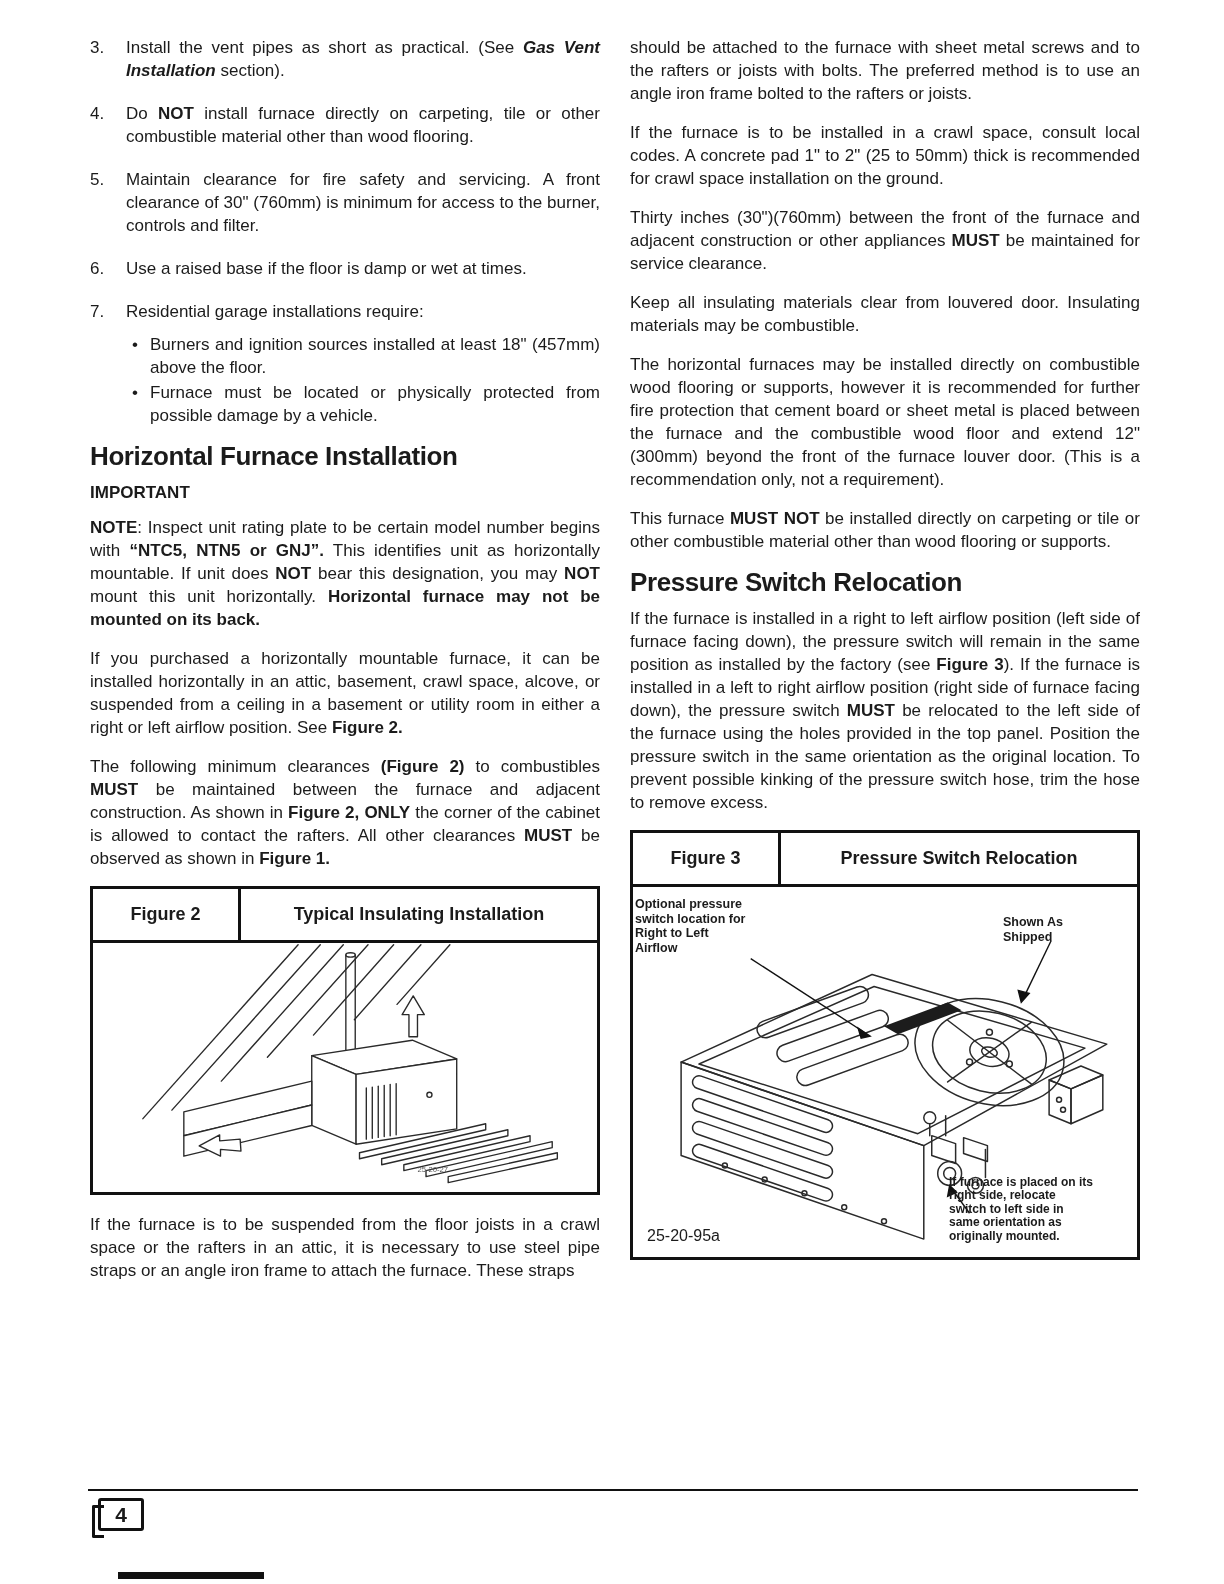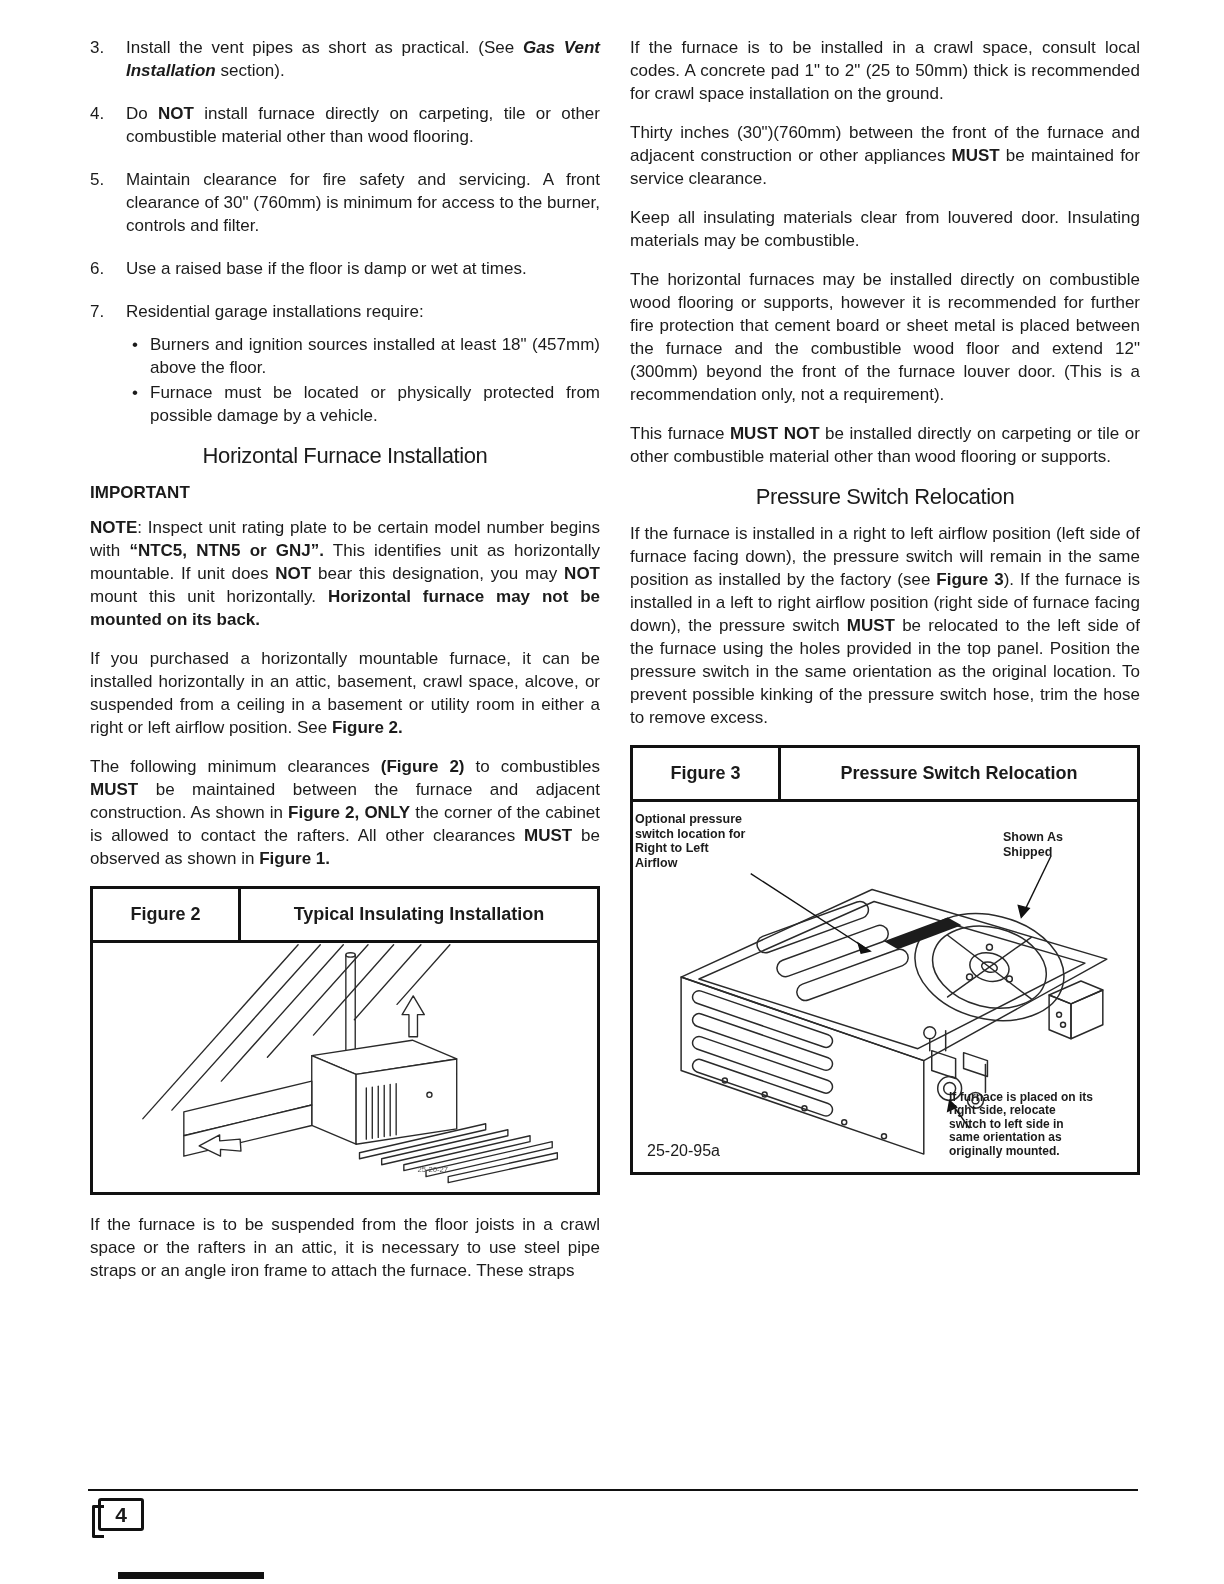--- a/index.html
+++ b/index.html
@@ -21,22 +21,22 @@
   .col { width: 510px; font-size: 17px; line-height: 23px; text-align: justify; }
   .b { font-weight: bold; }
   .i { font-style: italic; }
   .li { display: flex; margin-bottom: 20px; }
   .li .num { width: 36px; flex: none; }
   .li.last { margin-bottom: 10px; }
   .bullets { margin: 0 0 10px 42px; }
   .bl { display: flex; margin-bottom: 2px; }
   .bl .dot { width: 18px; flex: none; }
   h2 {
-    font-size: 22px; line-height: 26px; font-weight: normal;
-    letter-spacing: -0.4px; margin: 16px 0 12px; text-align: center;
+    font-size: 26px; line-height: 26px; font-weight: bold;
+    letter-spacing: -0.4px; margin: 16px 0 12px; text-align: left;
   }
   .important { text-align: left; font-weight: bold; margin: 2px 0 12px; }
   p { margin: 0 0 16px; }
   .figure { border: 3px solid #111; margin: 6px 0 18px; background: #fff; }
   .fig-header { display: flex; border-bottom: 3px solid #111; }
   .fig-label {
     width: 148px; flex: none; border-right: 3px solid #111;
     text-align: center; font-weight: bold; font-size: 18px; padding: 14px 4px;
   }
   .fig-title { flex: 1; text-align: center; font-weight: bold; font-size: 18px; padding: 14px 4px; }
@@ -166,20 +166,21 @@
             </g>
             <text x="336" y="268" font-size="9" fill="#555">25-20-27</text>
           </svg>
         </div>
       </div>
 
       <p><span>If the furnace is to be suspended from the floor joists in a crawl space or the rafters in an attic, it is necessary to use steel pipe straps or an angle iron frame to attach the furnace. These straps</span></p>
     </section>
 
     <section class="col">
+      <p><span>should be attached to the furnace with sheet metal screws and to the rafters or joists with bolts. The preferred method is to use an angle iron frame bolted to the rafters or joists.</span></p>
       <p><span>If the furnace is to be installed in a crawl space, consult local codes. A concrete pad 1" to 2" (25 to 50mm) thick is recommended for crawl space installation on the ground.</span></p>
       <p><span>Thirty inches (30")(760mm)  between the front of the furnace and adjacent construction or other appliances </span><span class="b">MUST</span><span> be maintained for service clearance.</span></p>
       <p><span>Keep all insulating materials clear from louvered door. Insulating materials may be combustible.</span></p>
       <p><span>The horizontal furnaces may be installed directly on combustible wood flooring or supports, however it is recommended for further fire protection that cement board or sheet metal is placed between the furnace and the combustible wood floor and extend 12" (300mm) beyond the front of the furnace louver door. (This is a recommendation only, not a requirement).</span></p>
       <p><span>This furnace  </span><span class="b">MUST NOT</span><span> be installed directly on carpeting or tile or other combustible material other than wood flooring or supports.</span></p>
 
       <h2>Pressure Switch Relocation</h2>
 
       <p><span>If the furnace is installed in a right to left airflow position (left side of furnace facing down), the pressure switch will remain in the same position as installed by the factory (see </span><span class="b">Figure 3</span><span>).  If the furnace is installed in a left to right airflow position (right side of furnace facing down), the pressure switch </span><span class="b">MUST</span><span> be relocated to the left side of the furnace using the holes provided in the top panel.  Position the pressure switch in the same orientation as the original location.  To prevent possible kinking of the pressure switch hose, trim the hose to remove excess.</span></p>
 

